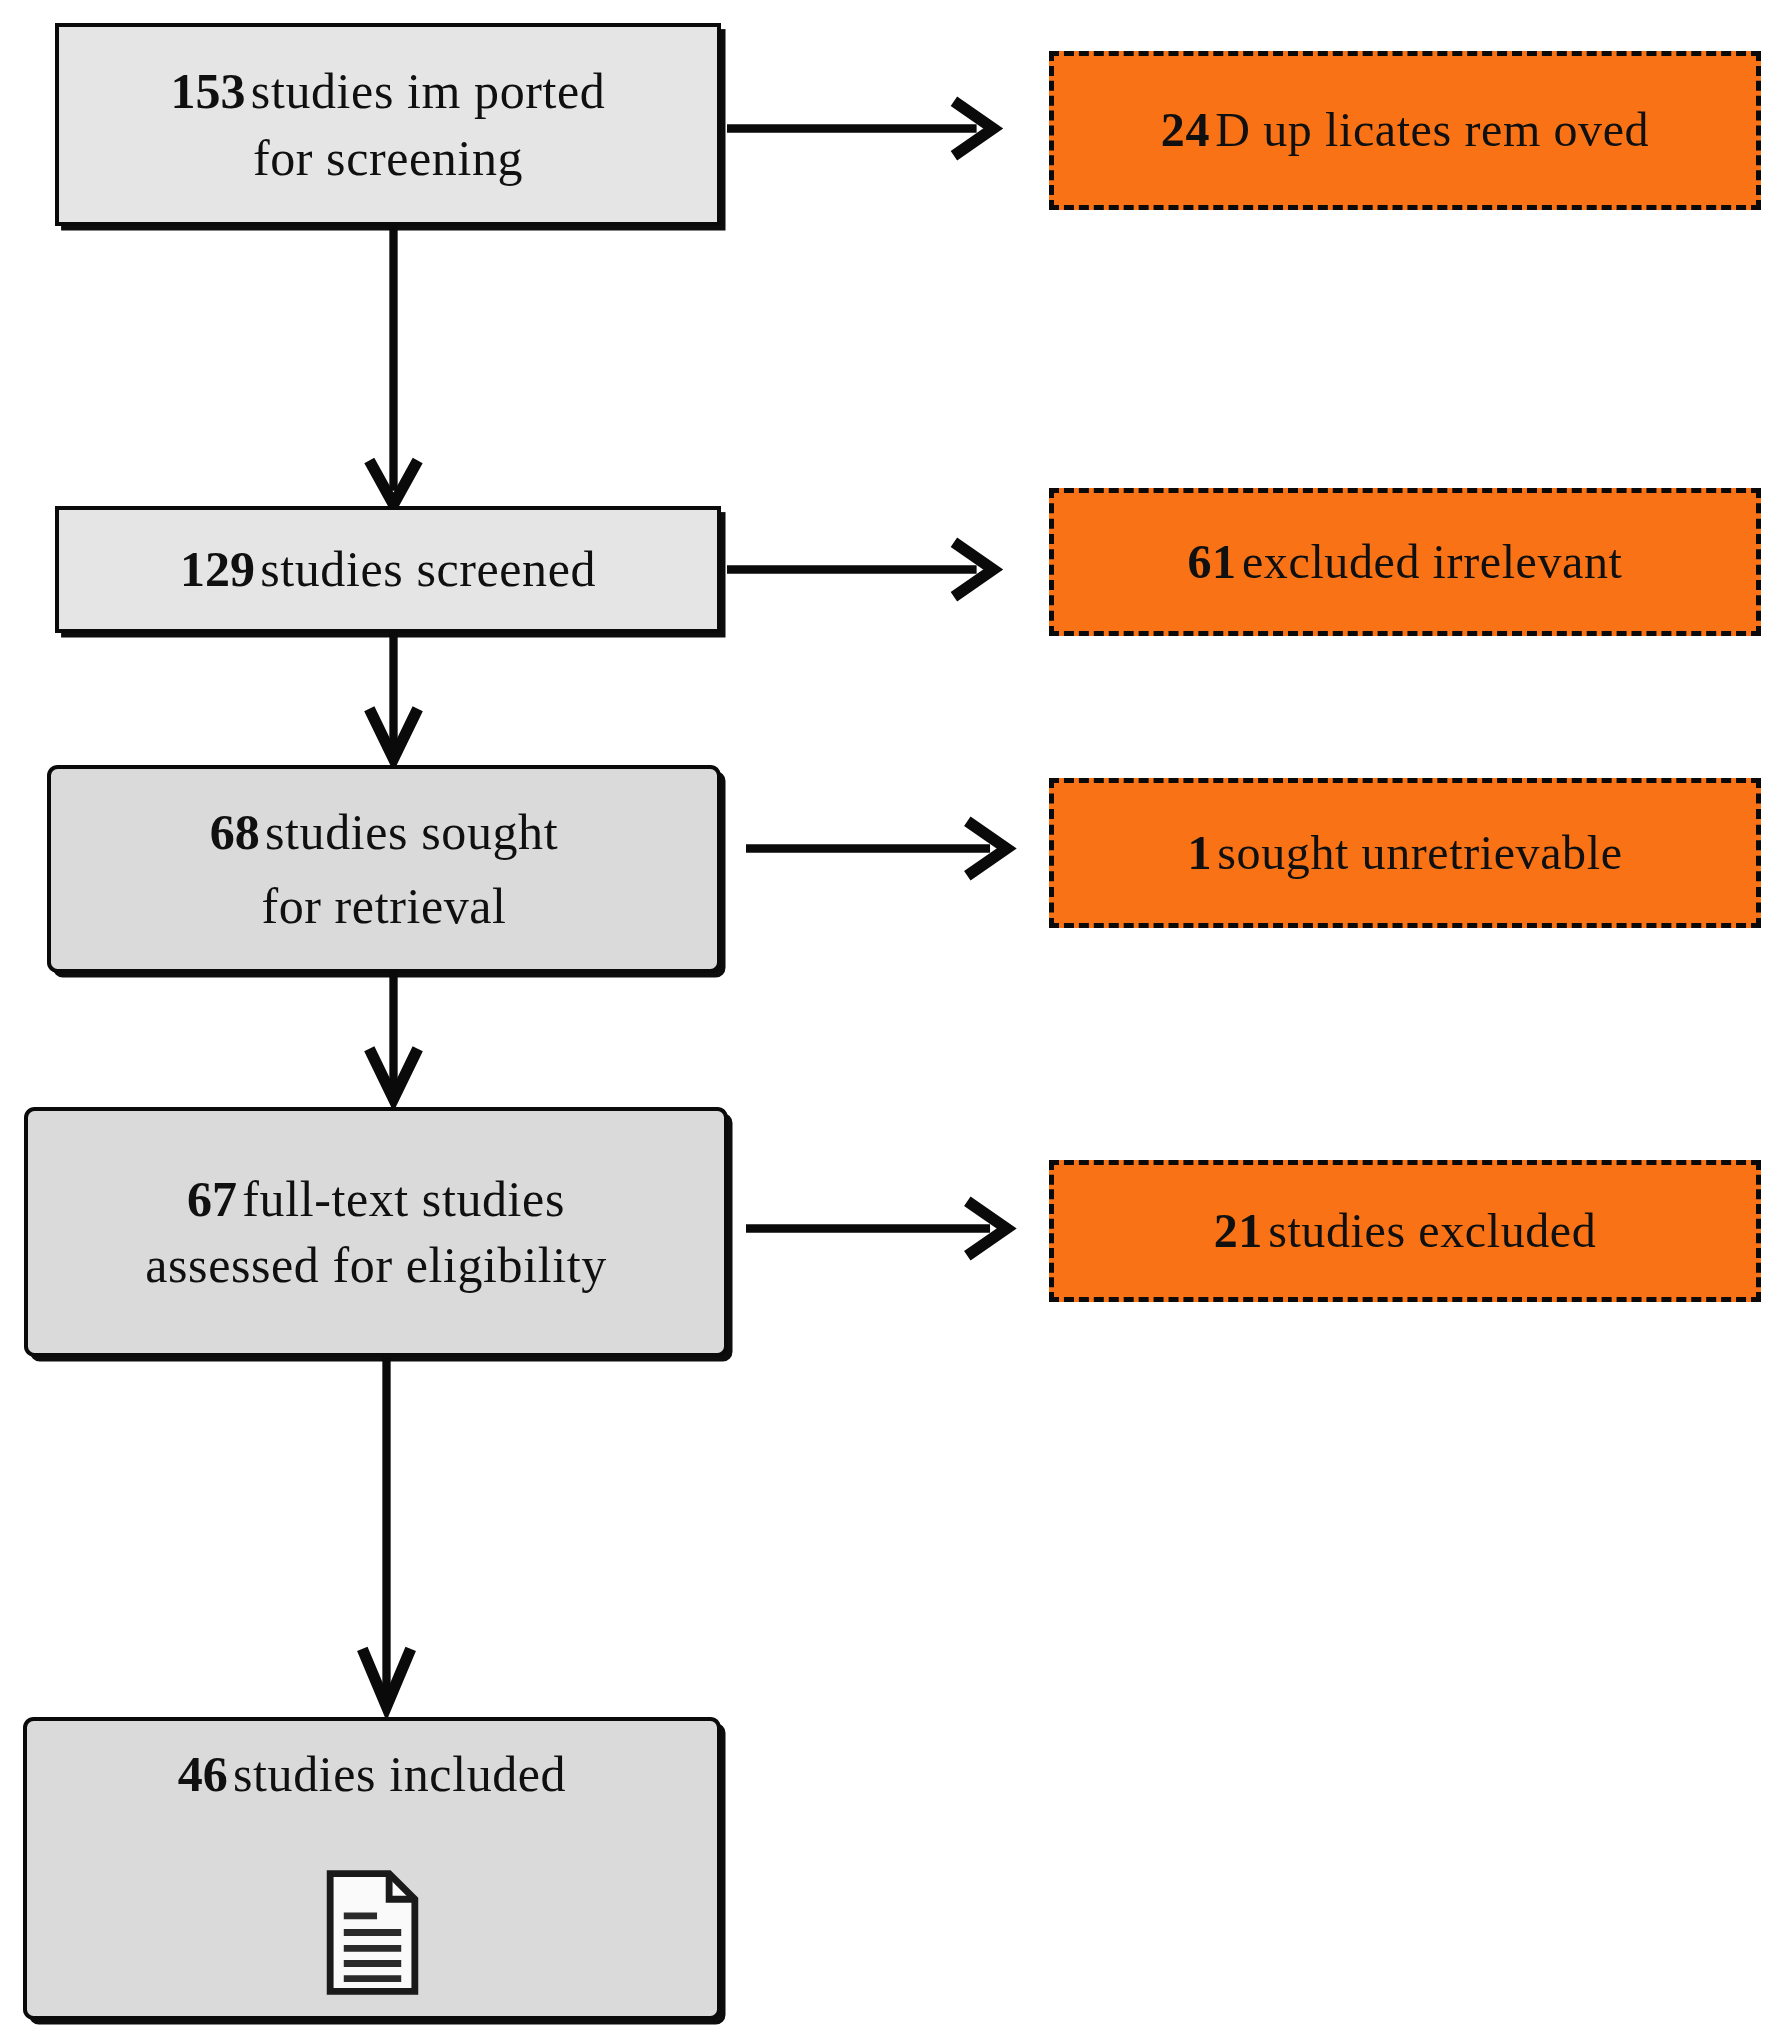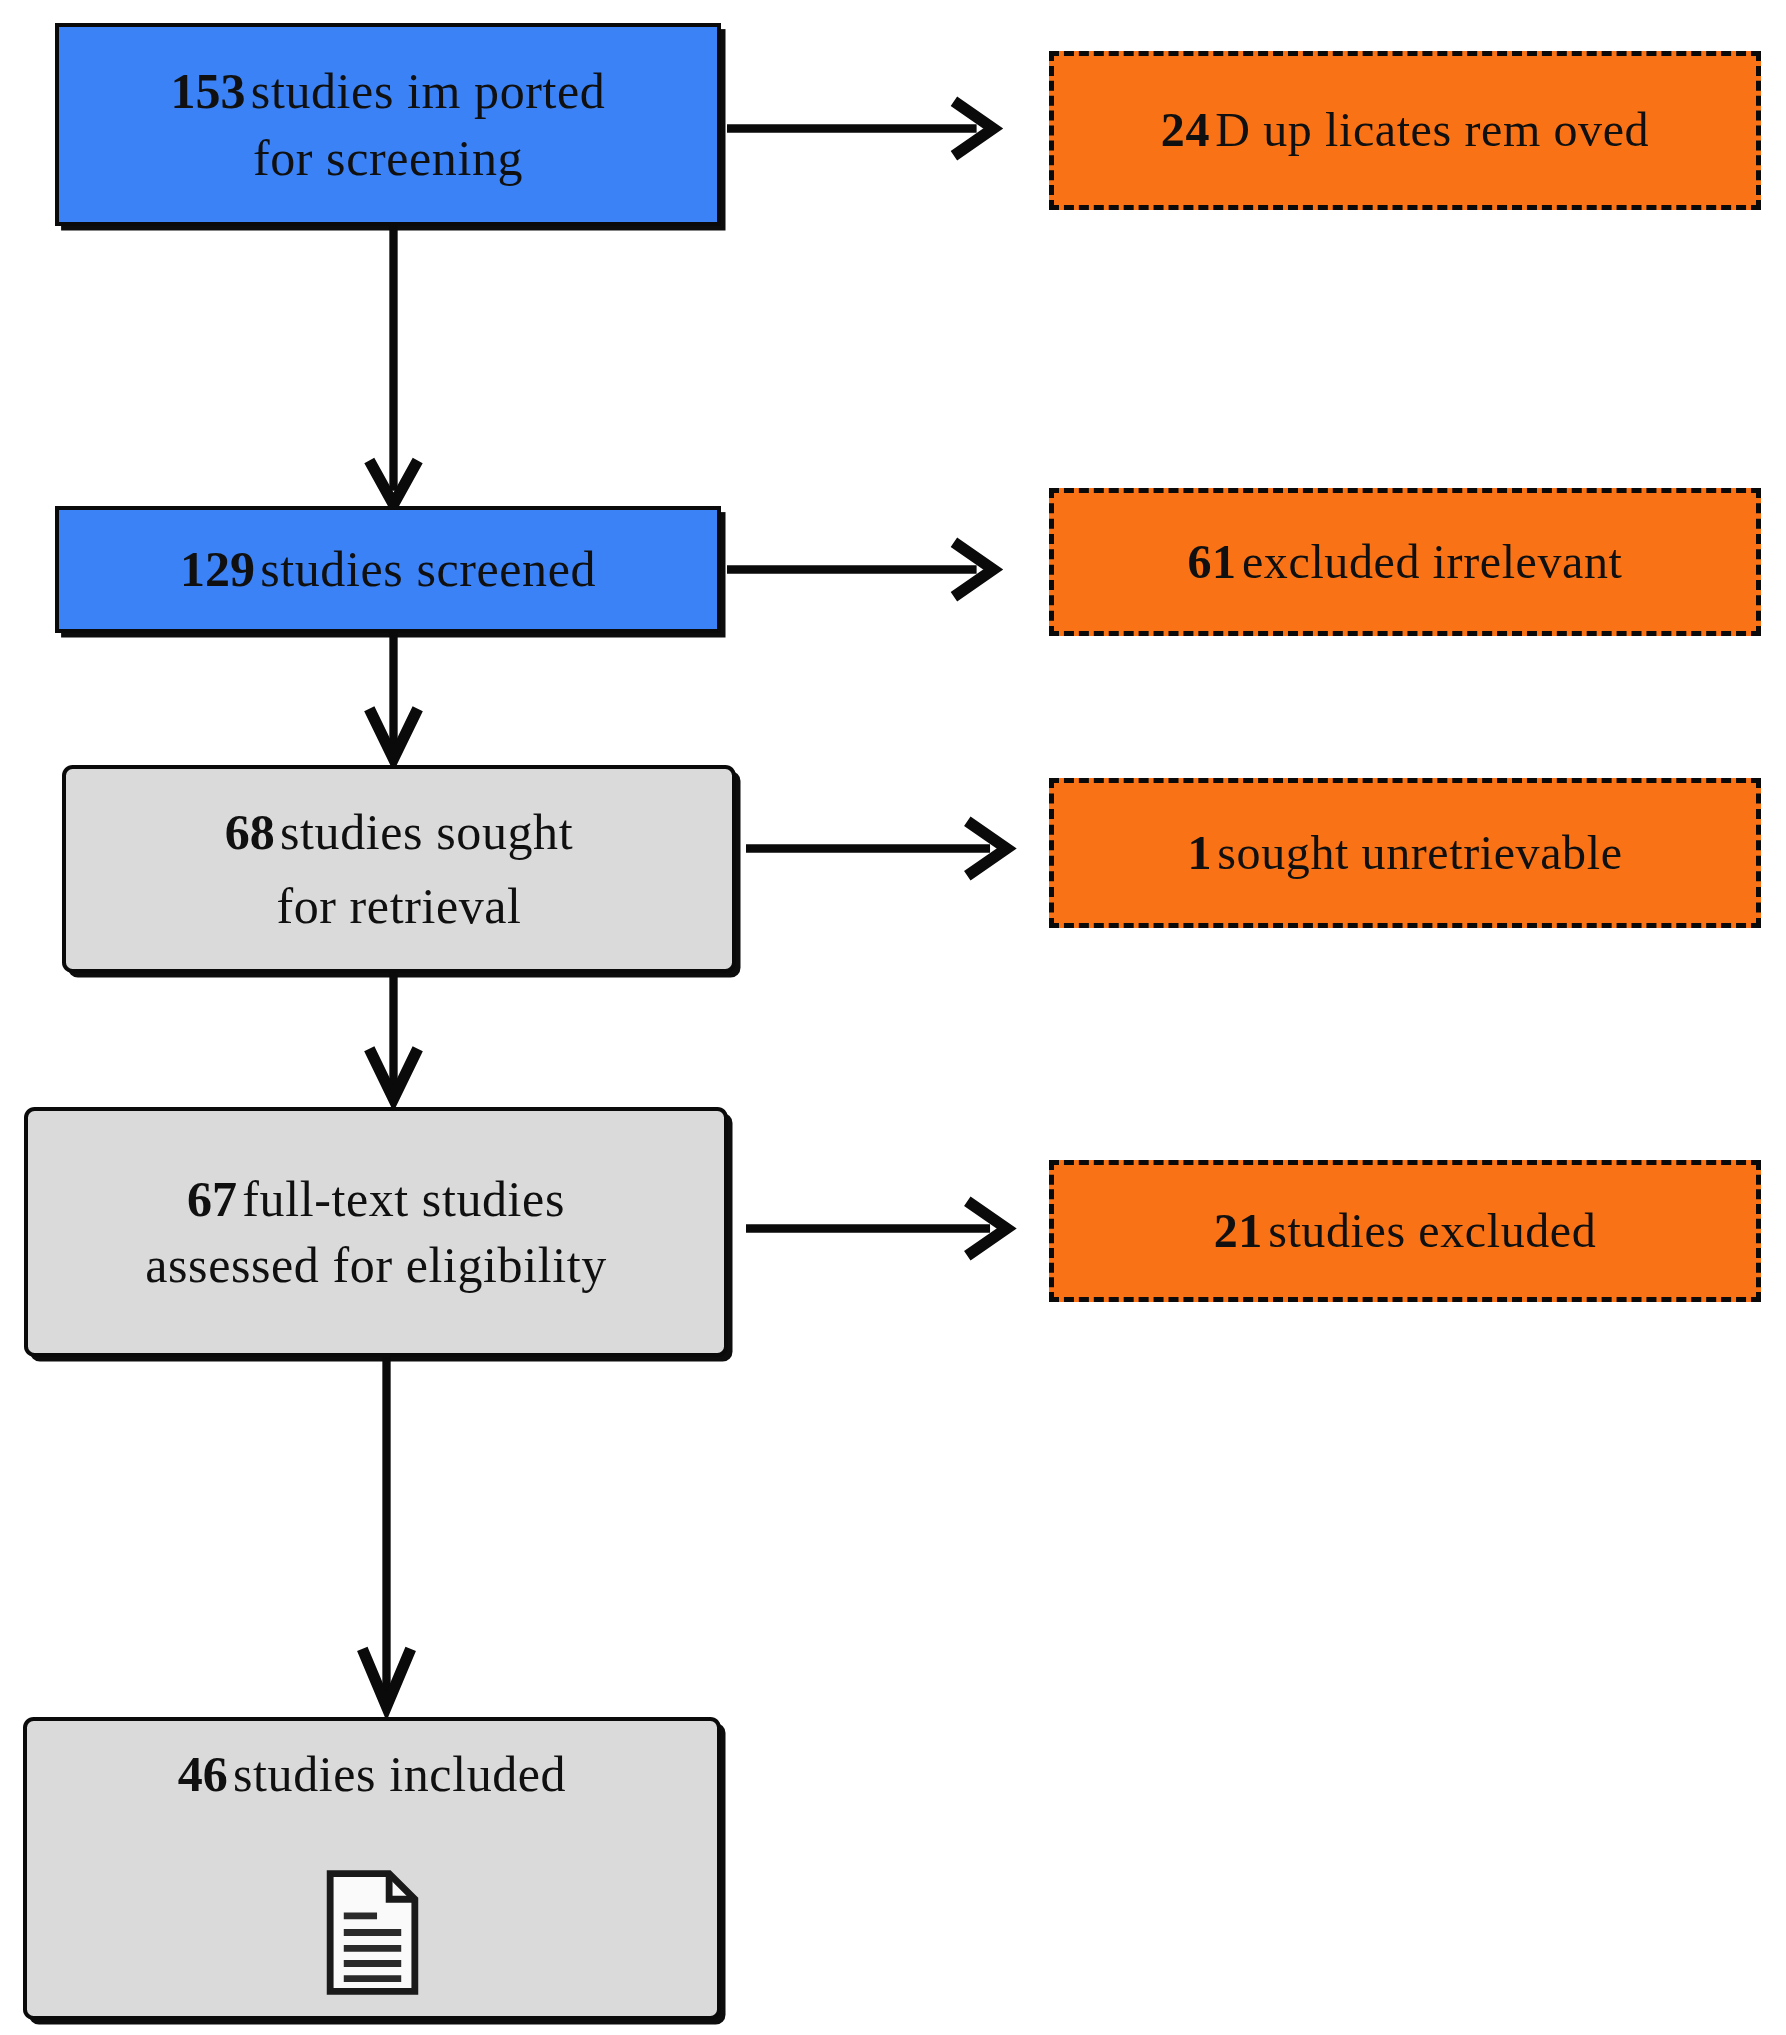--- a/index.html
+++ b/index.html
@@ -20,21 +20,21 @@
     left: 0; top: 0;
     width: 1787px;
     height: 2035px;
   }
 
   
   .box {
     position: absolute;
     box-sizing: border-box;
     border: 4.5px solid #0a0a0a;
-    background: #3b82f6;
+    background: #e5e5e5;
     display: flex;
     flex-direction: column;
     align-items: center;
     justify-content: center;
     text-align: center;
     color: #101010;
     box-shadow: 5.3px 5.3px 0 -0.8px #0d0d0d;
   }
   .box.shade-dark { background: #dadada; }
   .box.rounded { border-radius: 10.6px; }
@@ -133,21 +133,21 @@
     <span class="line"><span class="num">61</span><span>excluded irrelevant</span></span>
   </div>
 
   <div class="conn" style="left:363px; top:633px; width:61px; height:140px;">
     <svg width="61" height="140" viewBox="0 0 80 185">
       <line x1="40" y1="0" x2="40" y2="152" stroke="#0a0a0a" stroke-width="11"></line>
       <polyline points="8,100 40,166 72,100" fill="none" stroke="#0a0a0a" stroke-width="15" stroke-linecap="butt" stroke-linejoin="miter"></polyline>
     </svg>
   </div>
 
-  <div class="box shade-dark rounded" id="box3" style="left:62px; top:765px; width:674px; height:208px;gap:8px;">
+  <div class="box shade-dark rounded" id="box3" style="left:47px; top:765px; width:674px; height:208px;gap:8px;">
     <span class="line"><span class="num">68</span><span>studies sought</span></span>
     <span class="line">for retrieval</span>
   </div>
 
   <div class="conn" style="left:746px; top:818px; width:288px; height:61px;">
     <svg width="288" height="61" viewBox="0 0 380 80">
       <line x1="0" y1="40" x2="322" y2="40" stroke="#0a0a0a" stroke-width="11"></line>
       <polyline points="292,4 344,40 292,76" fill="none" stroke="#0a0a0a" stroke-width="15" stroke-linecap="butt" stroke-linejoin="miter"></polyline>
     </svg>
   </div>

